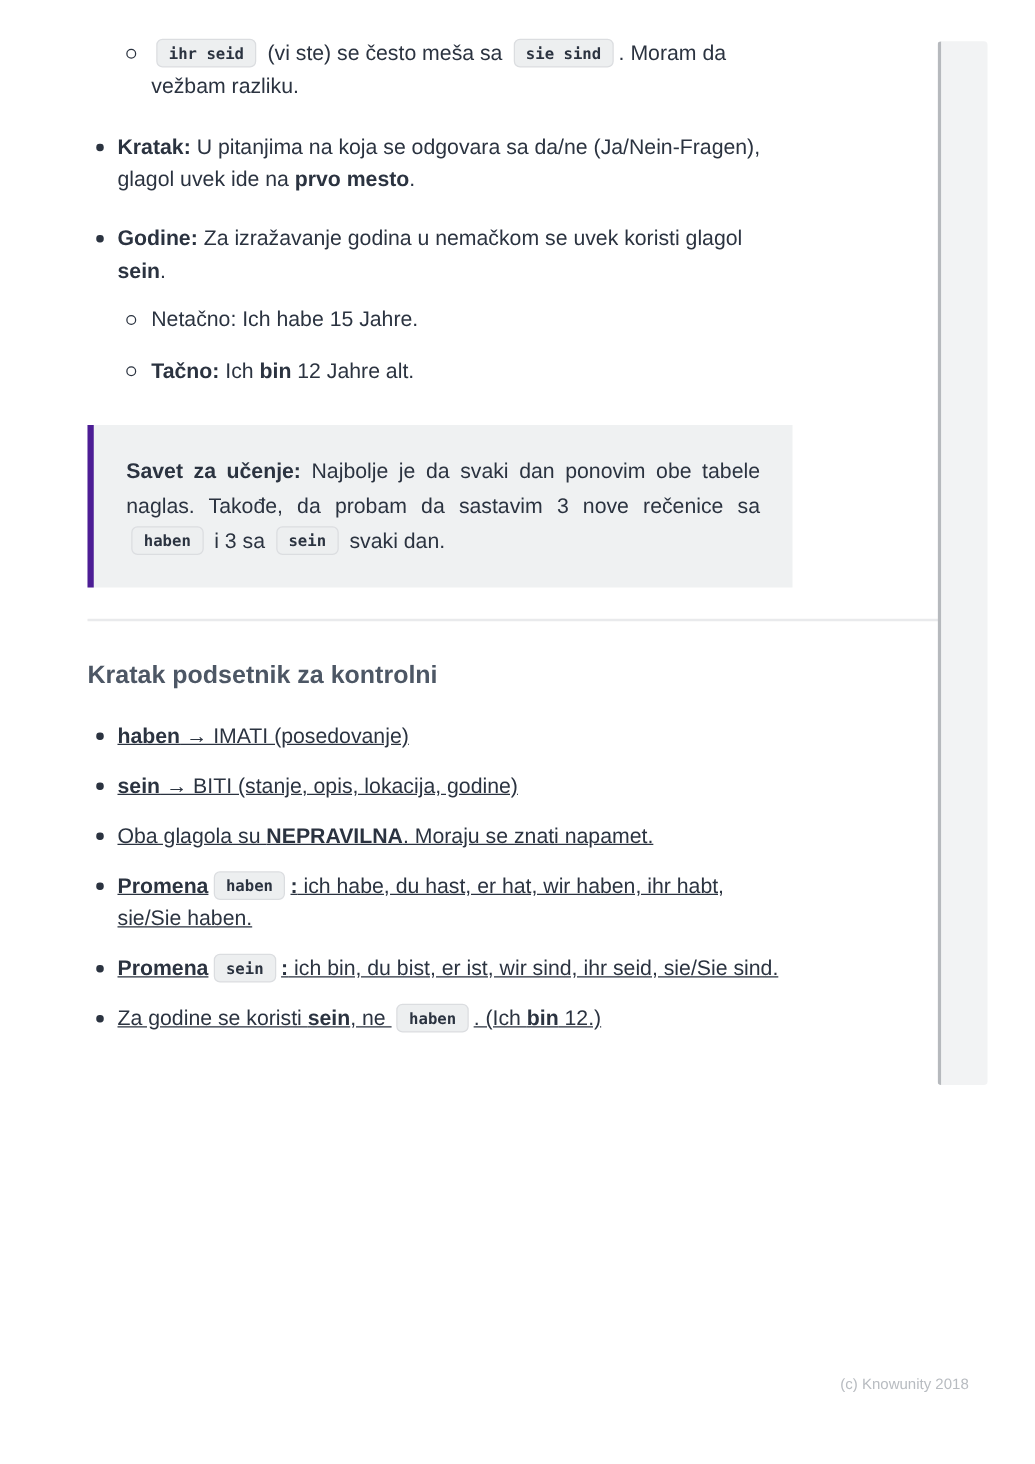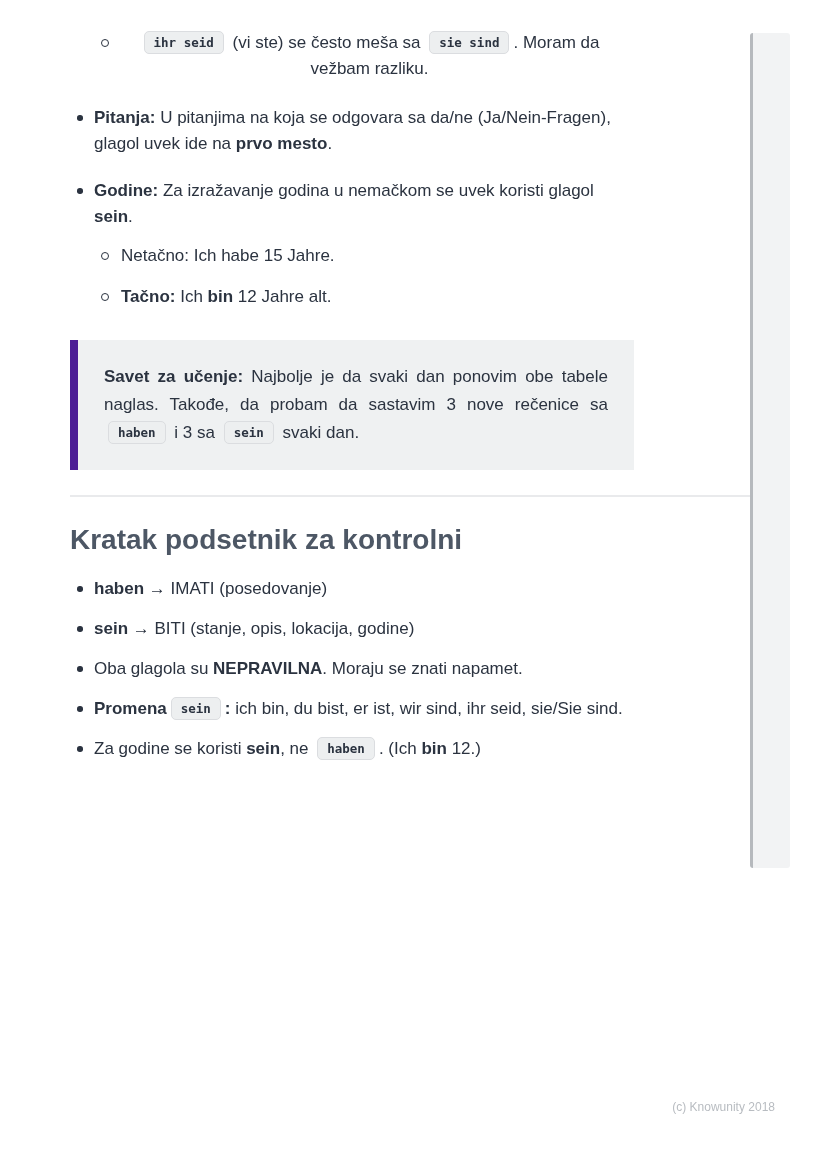--- a/index.html
+++ b/index.html
@@ -45,40 +45,40 @@
   .top-item::before {
     content: ""; position: absolute; left: 7px; top: 10px;
     width: 5.5px; height: 5.5px;
     background: #2b3340; border-radius: 50%;
   }
   .top-item .sub-list { margin-top: 13px; }
   .top-item .sub-item { margin-bottom: 15px; max-width: 500px; }
   .top-item .sub-item:last-child { margin-bottom: 0; }
 
   .intro-list .sub-item { margin-bottom: 0; }
-  .intro-list { margin-bottom: 23px; text-align: center; }
+  .intro-list { margin-bottom: 23px; }
 
   .callout {
     margin-top: 30px; width: 564px;
-    background: #eff1f2; border-left: 8px solid #4c1d95;
+    background: #eff1f2; border-left: 5px solid #4c1d95;
     padding: 23px 26px; text-align: justify; line-height: 28px;
   }
 
   .divider {
     border: none; border-top: 2px solid #e9eaec;
     margin: 25px 0 0 0; width: 688px; height: 0;
   }
 
   .section-heading {
     margin: 28px 0 21px 0;
-    font-size: 28px; line-height: 30px; font-weight: 700;
+    font-size: 20px; line-height: 30px; font-weight: 700;
     color: #4d5765;
   }
 
-  .summary-list .top-item { margin-bottom: 14px; max-width: 556px; }
+  .summary-list .top-item { margin-bottom: 14px; max-width: 556px; text-decoration: underline; }
 
   .footer {
     position: absolute; right: 53px; top: 1100px;
     font-size: 12px; line-height: 14px; color: #b8bcc1;
   }
 
   .scroll-strip {
     position: absolute; left: 750px; top: 33px;
     width: 40px; height: 835px;
     background: #f2f3f4;
@@ -94,41 +94,42 @@
   <div class="content">
 
     <div class="indent-wrap intro-list">
       <ul>
         <li class="sub-item"><span class="chip">ihr seid</span> (vi ste) se često meša sa <span class="chip">sie sind</span>. Moram da vežbam razliku.</li>
       </ul>
     </div>
 
     <ul>
       <li class="top-item">
-        <span><strong>Pitanja:</strong> U pitanjima na koja se odgovara sa da/ne (Ja/Nein-Fragen), glagol uvek ide na <strong>prvo mesto</strong>.</span>
+        <span><strong>Kratak:</strong> U pitanjima na koja se odgovara sa da/ne (Ja/Nein-Fragen), glagol uvek ide na <strong>prvo mesto</strong>.</span>
       </li>
       <li class="top-item">
         <span><strong>Godine:</strong> Za izražavanje godina u nemačkom se uvek koristi glagol <strong>sein</strong>.</span>
         <ul class="sub-list">
           <li class="sub-item">Netačno: Ich habe 15 Jahre.</li>
           <li class="sub-item"><strong>Tačno:</strong> Ich <strong>bin</strong> 12 Jahre alt.</li>
         </ul>
       </li>
     </ul>
 
     <div class="callout"><strong>Savet za učenje:</strong> Najbolje je da svaki dan ponovim obe tabele naglas. Takođe, da probam da sastavim 3 nove rečenice sa <span class="chip">haben</span> i 3 sa <span class="chip">sein</span> svaki dan.</div>
 
     <hr class="divider">
 
     <h2 class="section-heading">Kratak podsetnik za kontrolni</h2>
 
     <ul class="summary-list">
       <li class="top-item"><strong>haben</strong> → IMATI (posedovanje)</li>
       <li class="top-item"><strong>sein</strong> → BITI (stanje, opis, lokacija, godine)</li>
       <li class="top-item">Oba glagola su <strong>NEPRAVILNA</strong>. Moraju se znati napamet.</li>
+      <li class="top-item"><strong>Promena</strong><span class="chip">haben</span><strong>:</strong> ich habe, du hast, er hat, wir haben, ihr habt, sie/Sie haben.</li>
       <li class="top-item"><strong>Promena</strong><span class="chip">sein</span><strong>:</strong> ich bin, du bist, er ist, wir sind, ihr seid, sie/Sie sind.</li>
       <li class="top-item">Za godine se koristi <strong>sein</strong>, ne <span class="chip">haben</span>. (Ich <strong>bin</strong> 12.)</li>
     </ul>
 
   </div>
 
   <div class="scroll-strip"></div>
 
   <div class="footer">(c) Knowunity 2018</div>
 

